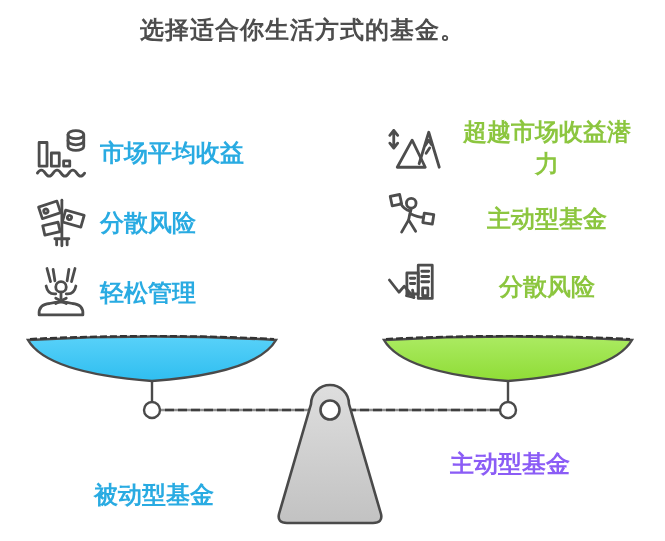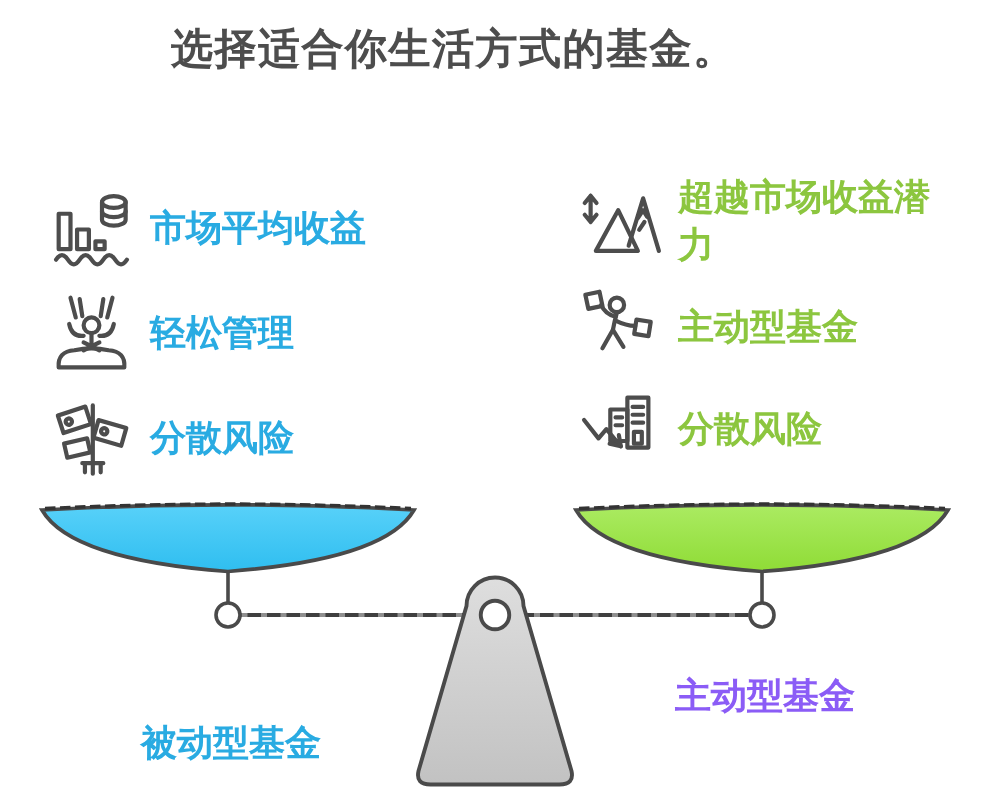--- a/index.html
+++ b/index.html
@@ -11,38 +11,38 @@
     height: 541px;
     background: #ffffff;
     overflow: hidden;
   }
   .title {
     position: absolute;
     top: 14px;
     left: 0;
     width: 605px;
     text-align: center;
-    font-size: 28px;
+    font-size: 24px;
     font-weight: bold;
     color: #4d4d4d;
     letter-spacing: 1px;
   }
   .feature-col {
     position: absolute;
     display: flex;
     flex-direction: column;
   }
   .col-left { left: 32px; top: 124px; width: 300px; }
   .col-right { left: 384px; top: 110px; width: 262px; }
   .feature-row {
     display: flex;
     align-items: center;
   }
   .col-left .feature-row { height: 58px; margin-bottom: 12px; }
-  .col-right .feature-row { height: 58px; margin-bottom: 10px; }
+  .col-right .feature-row { height: 58px; margin-bottom: 10px; text-align: center; }
   .col-right .feature-row.tall { height: 76px; margin-bottom: 4px; }
   .feature-icon {
     width: 58px;
     height: 58px;
     flex: 0 0 58px;
     display: flex;
     align-items: center;
     justify-content: center;
   }
   .feature-icon svg { width: 56px; height: 56px; }
@@ -87,37 +87,20 @@
             <rect x="21" y="32" width="9" height="15"></rect>
             <rect x="35" y="41" width="7" height="6"></rect>
             <ellipse cx="49" cy="11" rx="9" ry="4.5"></ellipse>
             <path d="M40,11 v13.5 c0,2.6 4,4.6 9,4.6 s9,-2 9,-4.6 v-13.5"></path>
             <path d="M40,18 c0,2.6 4,4.6 9,4.6 s9,-2 9,-4.6"></path>
             <path d="M5,55 q4.5,-7 9,0 t9,0 t9,0 t9,0 t9,0 t9,0"></path>
           </g>
         </svg>
       </span>
       <span class="feature-label">市场平均收益</span>
-    </div>
-    <div class="feature-row">
-      <span class="feature-icon">
-        <svg viewBox="0 0 64 64">
-          <g class="ic">
-            <path d="M16,4 l4,15 M23,5 l2,13"></path>
-            <path d="M48,4 l-4,15 M41,5 l-2,13"></path>
-            <circle cx="32" cy="25" r="6"></circle>
-            <path d="M26,33 q-9,1 -11,-9"></path>
-            <path d="M38,33 q9,1 11,-9"></path>
-            <path d="M32,31 v7"></path>
-            <path d="M26,44 l12,-6 M26,38 l12,6"></path>
-            <path d="M7,57 q-1,-12 12,-13 q13,-3 26,0 q13,1 12,13 z"></path>
-          </g>
-        </svg>
-      </span>
-      <span class="feature-label">轻松管理</span>
     </div>
     <div class="feature-row">
       <span class="feature-icon">
         <svg viewBox="0 0 64 64">
           <g class="ic">
             <path d="M33,6 v44"></path>
             <path d="M25,50 h16 M27,50 v7 M33,50 v8 M39,50 v7"></path>
             <g transform="rotate(-18 19 17)">
                 <rect x="8" y="10" width="22" height="14"></rect>
                 <circle cx="14.5" cy="17" r="2.4"></circle>
@@ -126,20 +109,37 @@
                 <rect x="35" y="20" width="22" height="14"></rect>
                 <circle cx="41.5" cy="27" r="2.4"></circle>
               </g>
             <g transform="rotate(-13 21 38)">
                 <rect x="12" y="33" width="18" height="11"></rect>
               </g>
           </g>
         </svg>
       </span>
       <span class="feature-label">分散风险</span>
+    </div>
+    <div class="feature-row">
+      <span class="feature-icon">
+        <svg viewBox="0 0 64 64">
+          <g class="ic">
+            <path d="M16,4 l4,15 M23,5 l2,13"></path>
+            <path d="M48,4 l-4,15 M41,5 l-2,13"></path>
+            <circle cx="32" cy="25" r="6"></circle>
+            <path d="M26,33 q-9,1 -11,-9"></path>
+            <path d="M38,33 q9,1 11,-9"></path>
+            <path d="M32,31 v7"></path>
+            <path d="M26,44 l12,-6 M26,38 l12,6"></path>
+            <path d="M7,57 q-1,-12 12,-13 q13,-3 26,0 q13,1 12,13 z"></path>
+          </g>
+        </svg>
+      </span>
+      <span class="feature-label">轻松管理</span>
     </div>
   </div>
 
   <div class="feature-col col-right">
     <div class="feature-row tall">
       <span class="feature-icon">
         <svg viewBox="0 0 64 64">
           <g class="ic">
             <path d="M10,12 v20 M10,12 l-4.5,5.5 M10,12 l4.5,5.5 M10,32 l-4.5,-5.5 M10,32 l4.5,-5.5"></path>
             <path d="M14,54 L31,23 L46,54 Z"></path>

